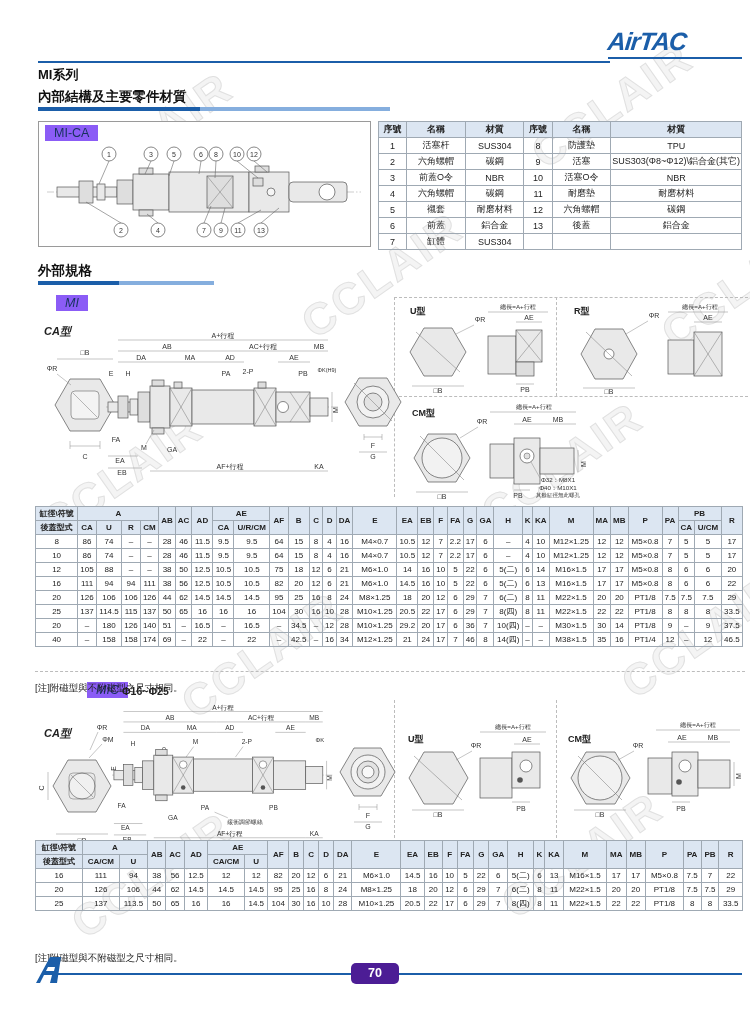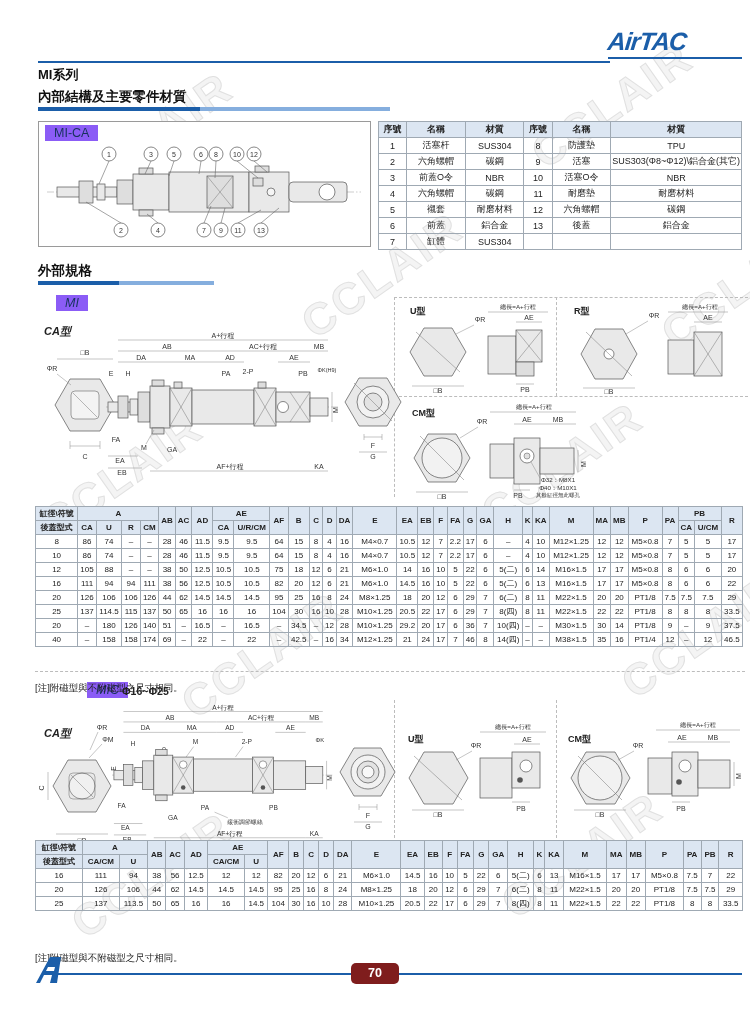--- a/index.html
+++ b/index.html
@@ -25,21 +25,21 @@
       white-space:nowrap;color:#222;height:11px;font-weight:normal;}
   .dim-table th{background:#dce6f2;font-weight:bold;}
   .parts th,.parts td{font-size:9px;height:11.5px;}
   .parts td:nth-child(1),.parts td:nth-child(4){width:26px;}
   .parts td:nth-child(2),.parts td:nth-child(5){width:58px;}
   .parts td:nth-child(3){width:58px;}
   .note{position:absolute;font-size:9.5px;color:#222;z-index:1;margin-top:34px;}
   .dashed-h{position:absolute;border-top:1px dashed #bcbcbc;}
   .dashed-v{position:absolute;border-left:1px dashed #bcbcbc;}
   .footer-line{position:absolute;left:48px;top:973px;width:694px;height:2px;background:#1b5ea9;}
-  .page-badge{position:absolute;left:351px;top:963px;width:48px;height:21px;background:#7f1d1d;
+  .page-badge{position:absolute;left:351px;top:963px;width:48px;height:21px;background:#4c1d95;
       border-radius:5px;color:#fff;font-size:12.5px;font-weight:bold;text-align:center;line-height:21px;z-index:2;}
   svg{position:absolute;overflow:visible;z-index:1;}
   svg text{font-family:"Liberation Sans","DejaVu Sans",sans-serif;font-size:7px;fill:#333;text-anchor:middle;}
   svg text.lab{font-weight:bold;font-size:9px;text-anchor:start;fill:#222;}
   svg text.sm{font-size:5.5px;}
   svg text.n6{font-size:6.2px;}
   .shape{fill:#e9e9e9;stroke:#555;stroke-width:.7;}
   .shape2{fill:#dedede;stroke:#555;stroke-width:.7;}
   .diml{stroke:#8a8a8a;stroke-width:.5;}
   .diag{stroke:#777;stroke-width:.5;}

